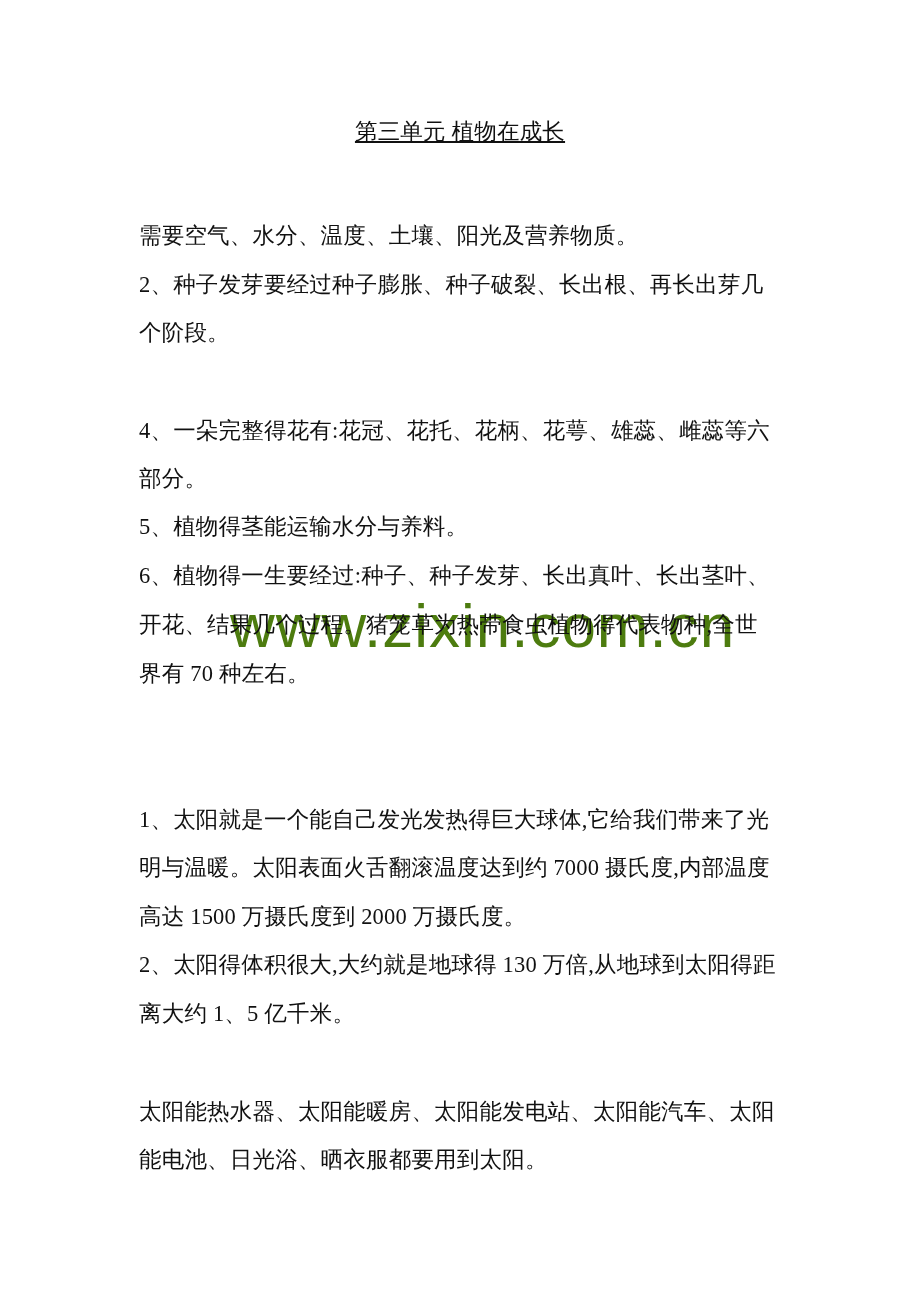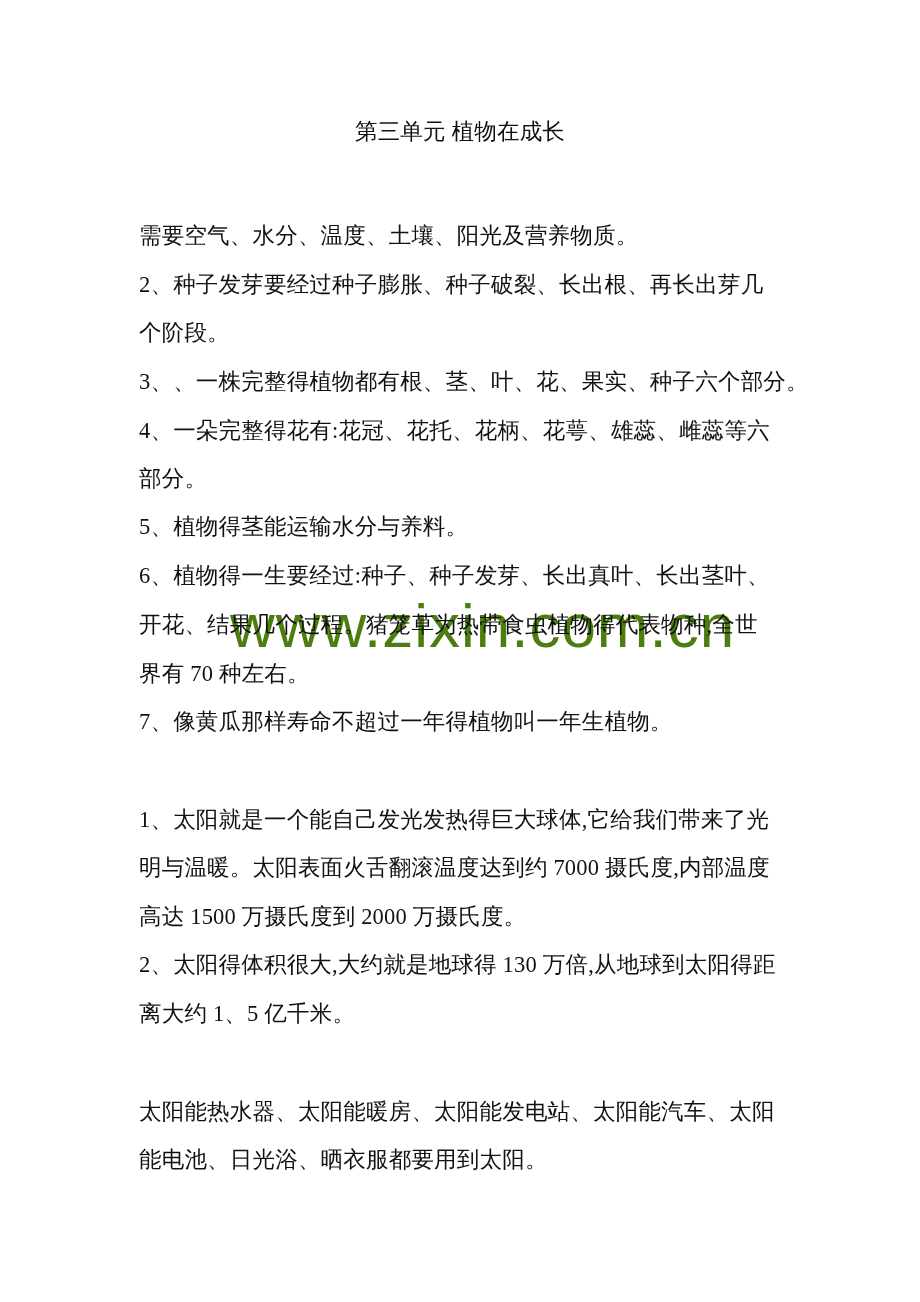--- a/index.html
+++ b/index.html
@@ -1,43 +1,41 @@
 <!DOCTYPE html>
 <html><head>
 <meta charset="utf-8">
 <style>
   html, body { margin: 0; padding: 0; background: #ffffff; }
   body { width: 920px; height: 1302px; position: relative; overflow: hidden;
          font-family: "Liberation Serif", "DejaVu Serif", serif; color: #111; }
   .page { position: absolute; left: 0; top: 0; width: 920px; height: 1302px; }
   .line { position: absolute; left: 139px; width: 650px; font-size: 22.5px;
           line-height: 30px; white-space: nowrap; letter-spacing: 0.2px; }
-  .center { left: 0; width: 920px; text-align: center; }
+  .center { left: 0; width: 920px; text-align: center; text-decoration: underline; }
   .watermark { position: absolute; left: 230px; top: 590px; font-family: "Liberation Sans", "DejaVu Sans", sans-serif;
                font-size: 62px; color: #4d7c0f; letter-spacing: 1px; z-index: 0; white-space: nowrap; }
   .line { z-index: 1; }
 </style>
 </head>
 <body>
 
 <div class="page">
   <div class="watermark">www.zixin.com.cn</div>
 
   <div class="line center" style="top:117px">第三单元  植物在成长</div>
   <div class="line" style="top:221px">需要空气、水分、温度、土壤、阳光及营养物质。</div>
   <div class="line" style="top:270px">2、种子发芽要经过种子膨胀、种子破裂、长出根、再长出芽几</div>
   <div class="line" style="top:318px">个阶段。</div>
-  <div class="line" style="top:367px">3、、一株完整得植物都有根、茎、叶、花、果实、种子六个部分。</div>
   <div class="line" style="top:416px">4、一朵完整得花有:花冠、花托、花柄、花萼、雄蕊、雌蕊等六</div>
   <div class="line" style="top:464px">部分。</div>
   <div class="line" style="top:512px">5、植物得茎能运输水分与养料。</div>
   <div class="line" style="top:561px">6、植物得一生要经过:种子、种子发芽、长出真叶、长出茎叶、</div>
   <div class="line" style="top:610px">开花、结果几个过程。猪笼草为热带食虫植物得代表物种,全世</div>
   <div class="line" style="top:659px">界有 70 种左右。</div>
-  <div class="line" style="top:707px">7、像黄瓜那样寿命不超过一年得植物叫一年生植物。</div>
 
   <div class="line" style="top:805px">1、太阳就是一个能自己发光发热得巨大球体,它给我们带来了光</div>
   <div class="line" style="top:853px">明与温暖。太阳表面火舌翻滚温度达到约 7000 摄氏度,内部温度</div>
   <div class="line" style="top:902px">高达 1500 万摄氏度到 2000 万摄氏度。</div>
   <div class="line" style="top:950px">2、太阳得体积很大,大约就是地球得 130 万倍,从地球到太阳得距</div>
   <div class="line" style="top:999px">离大约 1、5 亿千米。</div>
   <div class="line" style="top:1145px">能电池、日光浴、晒衣服都要用到太阳。</div>
   <div class="line" style="top:1097px">太阳能热水器、太阳能暖房、太阳能发电站、太阳能汽车、太阳</div>
 </div>
 

